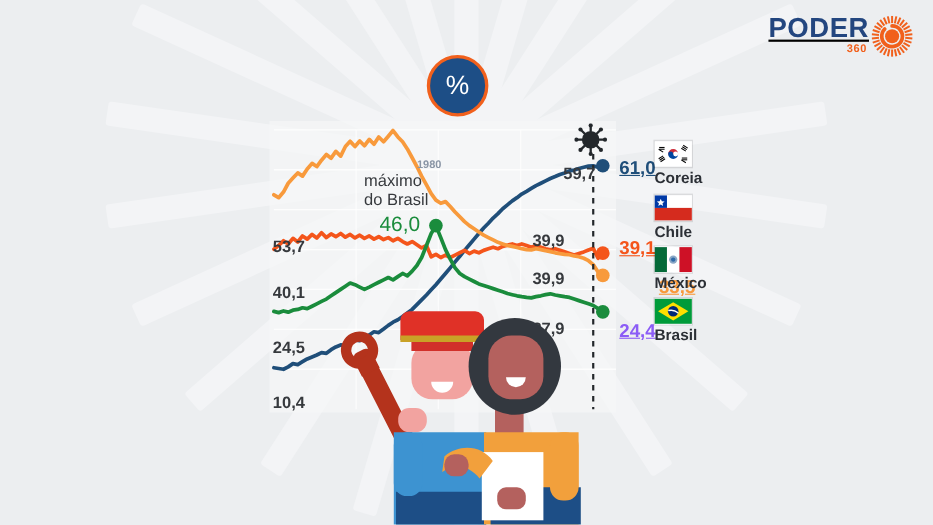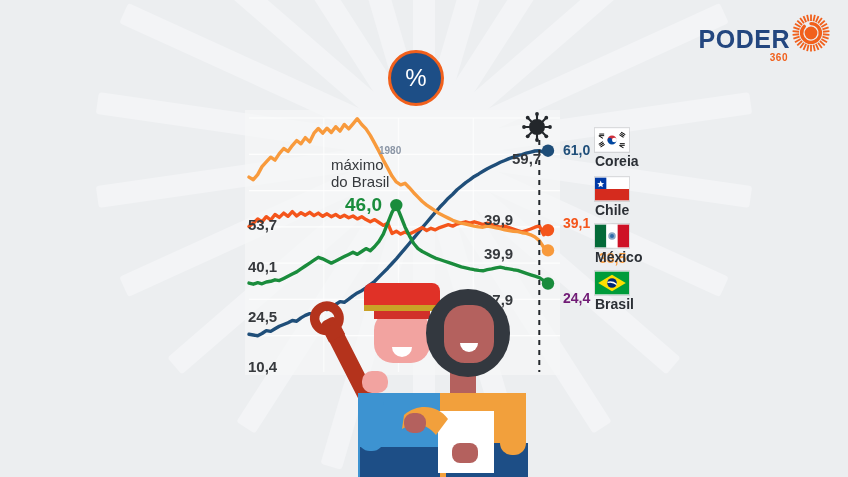--- a/index.html
+++ b/index.html
@@ -8,21 +8,21 @@
     background:#eceef0;
     font-family:"Liberation Sans", sans-serif;
     position:relative;
   }
   #stage{position:absolute;inset:0;width:848px;height:477px;}
 
   
   .bg-burst{position:absolute;left:0;top:0;width:848px;height:477px;z-index:0;}
 
   
-  .logo{position:absolute;right:18px;top:14px;z-index:6;display:flex;align-items:flex-end;}
+  .logo{position:absolute;right:18px;top:14px;z-index:6;display:flex;align-items:flex-start;text-decoration:underline;}
   .logo-text{position:relative;}
   .logo-word{font-size:25px;font-weight:bold;color:#23467f;letter-spacing:.5px;line-height:1;}
   .logo-360{position:absolute;right:2px;bottom:-11px;font-size:10px;font-weight:bold;color:#f1601c;letter-spacing:.5px;}
   .logo-mark{margin-left:2px;}
 
   
   .pct-badge{
     position:absolute;left:388px;top:50px;width:50px;height:50px;border-radius:50%;
     background:#1d4e86;border:3px solid #f1601c;z-index:6;
     display:flex;align-items:center;justify-content:center;
@@ -35,22 +35,22 @@
     background:rgba(246,247,248,.66);z-index:1;
   }
   .chart-svg{position:absolute;left:0;top:0;width:848px;height:477px;z-index:2;pointer-events:none;}
 
   
   .lbl{position:absolute;z-index:3;white-space:nowrap;line-height:1.12;}
   .lbl-start{font-size:15px;font-weight:bold;color:#36393d;margin-top:12px;}
   .lbl-mid{font-size:15px;font-weight:bold;color:#36393d;}
   .lbl-year{font-size:10px;font-weight:bold;color:#8a95a5;margin-left:16px;}
   .lbl-anno{font-size:15px;font-weight:normal;color:#36393d;}
-  .lbl-max{font-size:19px;font-weight:bold;color:#1a8c3c;}
-  .lbl-end{font-size:14px;font-weight:bold;}
+  .lbl-max{font-size:19px;font-weight:normal;color:#1a8c3c;}
+  .lbl-end{font-size:17px;font-weight:bold;text-decoration:underline;}
 
   
   .legend{position:absolute;left:595px;top:128px;width:120px;z-index:5;}
   .legend-item{margin-bottom:2px;}
   .legend-flag{width:34px;height:24px;display:block;box-shadow:0 0 0 1px rgba(0,0,0,.10);}
   .legend-name{font-size:14px;font-weight:bold;color:#2b2f35;line-height:1.08;margin-top:2px;}
 
   
   .illus{position:absolute;left:300px;top:275px;z-index:4;}
 </style>
@@ -157,21 +157,21 @@
   <div class="lbl lbl-mid" style="left:484px;top:292px;">27,9</div>
 
   <div class="lbl lbl-year" style="left:363px;top:145px;">1980</div>
   <div class="lbl lbl-anno" style="left:331px;top:157px;">máximo</div>
   <div class="lbl lbl-anno" style="left:331px;top:174px;">do Brasil</div>
   <div class="lbl lbl-max" style="left:345px;top:194px;">46,0</div>
 
   <div class="lbl lbl-end" style="left:563px;top:143px;color:#1f4e79;">61,0</div>
   <div class="lbl lbl-end" style="left:563px;top:216px;color:#f4551b;">39,1</div>
   <div class="lbl lbl-end" style="left:563px;top:251px;color:#f89a3c;margin-left:36px;">33,5</div>
-  <div class="lbl lbl-end" style="left:563px;top:291px;color:#701a75;">24,4</div>
+  <div class="lbl lbl-end" style="left:563px;top:291px;color:#8b5cf6;">24,4</div>
 
   <div class="legend">
 
     <div class="legend-item">
       <svg class="legend-flag" viewBox="0 0 36 24">
         <rect width="36" height="24" fill="#ffffff"></rect>
         <g>
           <path d="M13.2 12a4.8 4.8 0 0 1 9.6 0 2.4 2.4 0 0 0-4.8 0 2.4 2.4 0 0 1-4.8 0z" fill="#cd2e3a"></path>
           <path d="M13.2 12a4.8 4.8 0 0 0 9.6 0 2.4 2.4 0 0 1-4.8 0 2.4 2.4 0 0 0-4.8 0z" fill="#0047a0"></path>
         </g>

